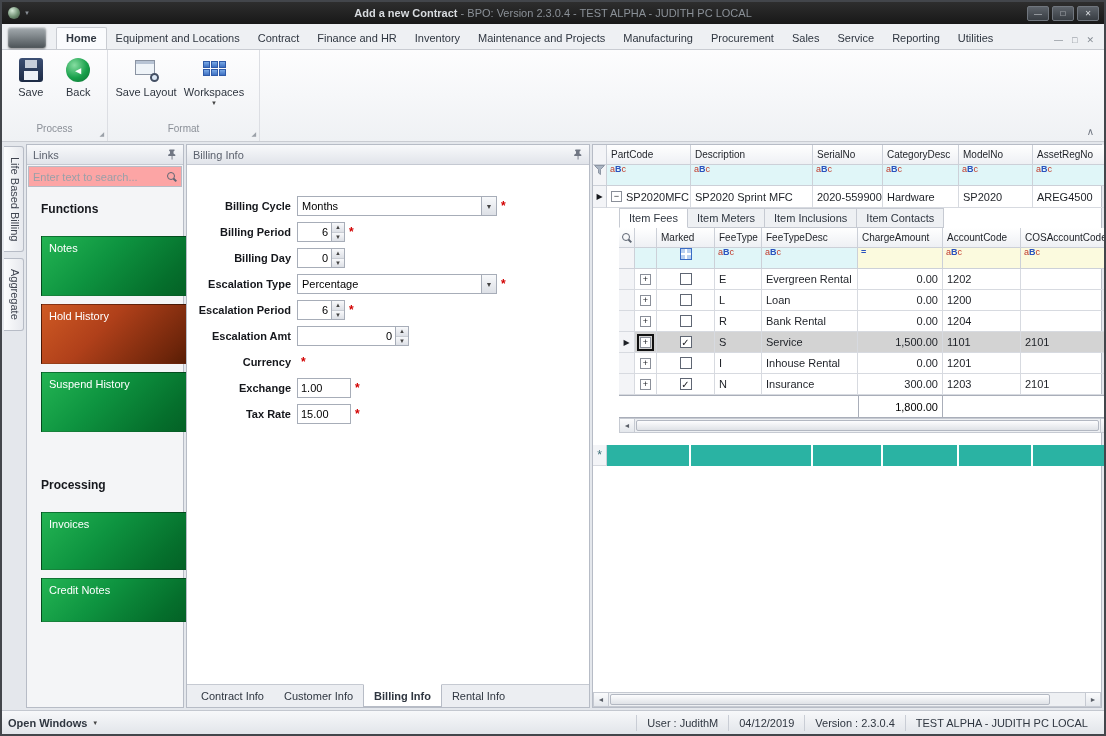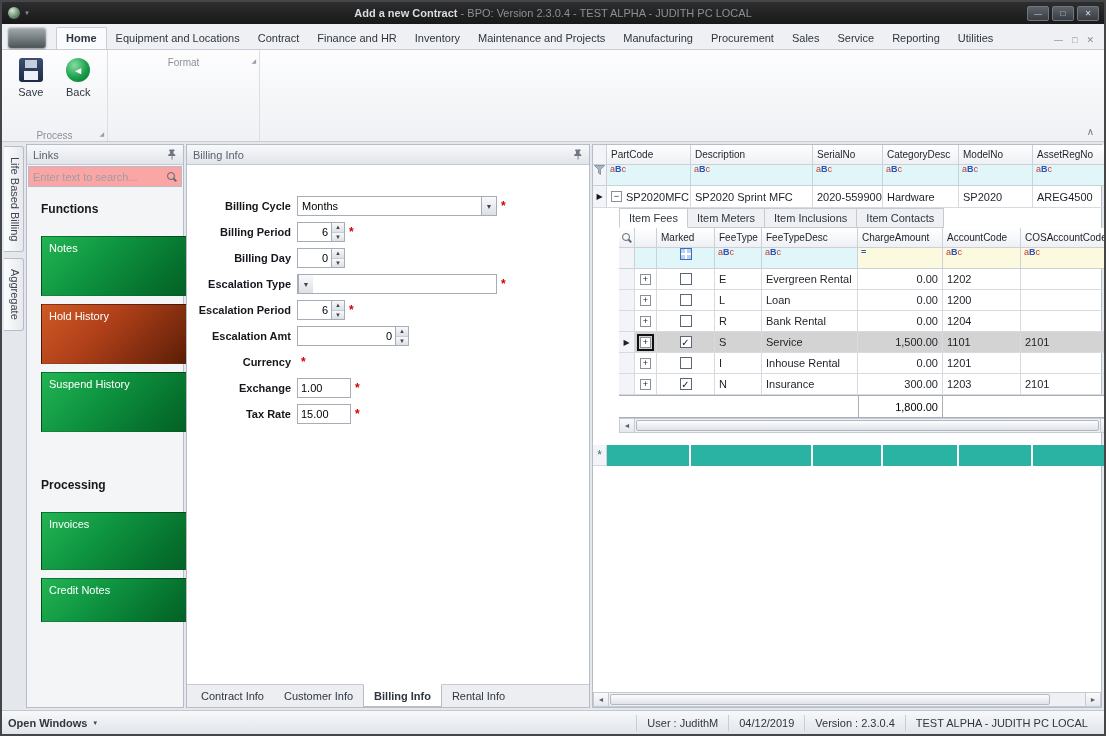--- a/index.html
+++ b/index.html
@@ -23,21 +23,21 @@
   .orb{width:38px;height:21px;margin:0 10px 1px 2px;border-radius:3px;background:linear-gradient(#a8afb3,#4c5357);box-shadow:inset 0 1px 2px rgba(255,255,255,.6),0 1px 2px rgba(0,0,0,.4)}
   .rtab{height:22px;line-height:22px;padding:0 9px;font-size:11px;color:#2f3640}
   .rtab[data-active="true"]{background:#fafbfd;border:1px solid #c9ccd2;border-bottom:none;border-radius:2px 2px 0 0;font-weight:bold;line-height:21px}
   .ricons{margin-left:auto;display:flex;gap:9px;align-items:center;color:#868c94;font-size:9px;padding:0 6px 4px 0}
 
   
   .rbody{height:92px;background:linear-gradient(#fdfdfe,#eff1f4);border-bottom:1px solid #c9ccd2;display:flex;position:relative;flex:0 0 92px}
   .rgroup{display:flex;flex-direction:column;border-right:1px solid #dcdee3}
   .rbtns{flex:1;display:flex;align-items:flex-start;padding:5px 6px 0 6px;gap:2px}
   .bigbtn{width:54px;display:flex;flex-direction:column;align-items:center;gap:4px;padding-top:3px;font-size:11px;color:#2f3640;text-align:center}
-  .glabel{height:18px;display:flex;align-items:flex-end;justify-content:center;font-size:10px;color:#8b9098;position:relative}
+  .glabel{height:18px;display:flex;align-items:flex-start;justify-content:center;font-size:10px;color:#8b9098;position:relative}
   .launcher{position:absolute;right:3px;bottom:4px;font-size:6px;color:#9aa0a8}
   .rchevron{position:absolute;right:10px;bottom:4px;font-size:10px;color:#6f7580}
   .icon-save{width:24px;height:24px;background:linear-gradient(#3c4f74,#1c2a44);border-radius:3px;position:relative}
   .icon-save::before{content:"";position:absolute;top:2px;left:6px;width:12px;height:8px;background:#c7cedb}
   .icon-save::after{content:"";position:absolute;bottom:2px;left:5px;width:14px;height:9px;background:#eef1f6}
   .icon-back{width:24px;height:24px;border-radius:50%;background:radial-gradient(circle at 35% 30%,#86dda1,#18a04b 55%,#0b6c30);display:flex;align-items:center;justify-content:center;color:#fff;font-size:10px}
   .icon-layout{width:24px;height:24px;position:relative}
   .icon-layout .scr{position:absolute;top:2px;left:1px;width:20px;height:15px;border:1px solid #8a93a2;background:#eef3f8}
   .icon-layout .scr::before{content:"";position:absolute;top:0;left:0;right:0;height:3px;background:#b7c3d4}
   .icon-layout .mag{position:absolute;right:-1px;bottom:0;width:9px;height:9px;border:2px solid #445064;border-radius:50%;background:#dce8f5}
@@ -227,20 +227,41 @@
             </span>
           <span>Back</span>
         </div>
       </div>
       <div class="glabel">
         <span>Process</span>
         <span class="launcher">◢</span>
       </div>
     </div>
     <div class="rgroup" style="width:152px">
+      <div class="rbtns">
+        <div class="bigbtn" style="width:64px">
+          <span class="icon-layout">
+              <span class="scr"></span>
+              <span class="mag"></span>
+            </span>
+          <span>Save Layout</span>
+        </div>
+        <div class="bigbtn" style="width:68px">
+          <span class="icon-ws">
+              <i></i>
+              <i></i>
+              <i></i>
+              <i></i>
+              <i></i>
+              <i></i>
+            </span>
+          <span>Workspaces</span>
+          <span class="wsarrow">▼</span>
+        </div>
+      </div>
       <div class="glabel">
         <span>Format</span>
         <span class="launcher">◢</span>
       </div>
     </div>
     <span class="rchevron">∧</span>
   </div>
 
   <div class="main">
 
@@ -321,20 +342,21 @@
                 <div class="sb">
                   <i>▼</i>
                 </div>
               </div>
           </div>
         </div>
 
         <div class="frow">
           <label class="flabel">Escalation Type</label>
           <div class="combo">
+            <span class="val">Percentage</span>
             <span class="dd">
                 <i>▼</i>
               </span>
           </div>
           <span class="star">*</span>
         </div>
 
         <div class="frow">
           <label class="flabel">Escalation Period</label>
           <div class="spinbox w48">

